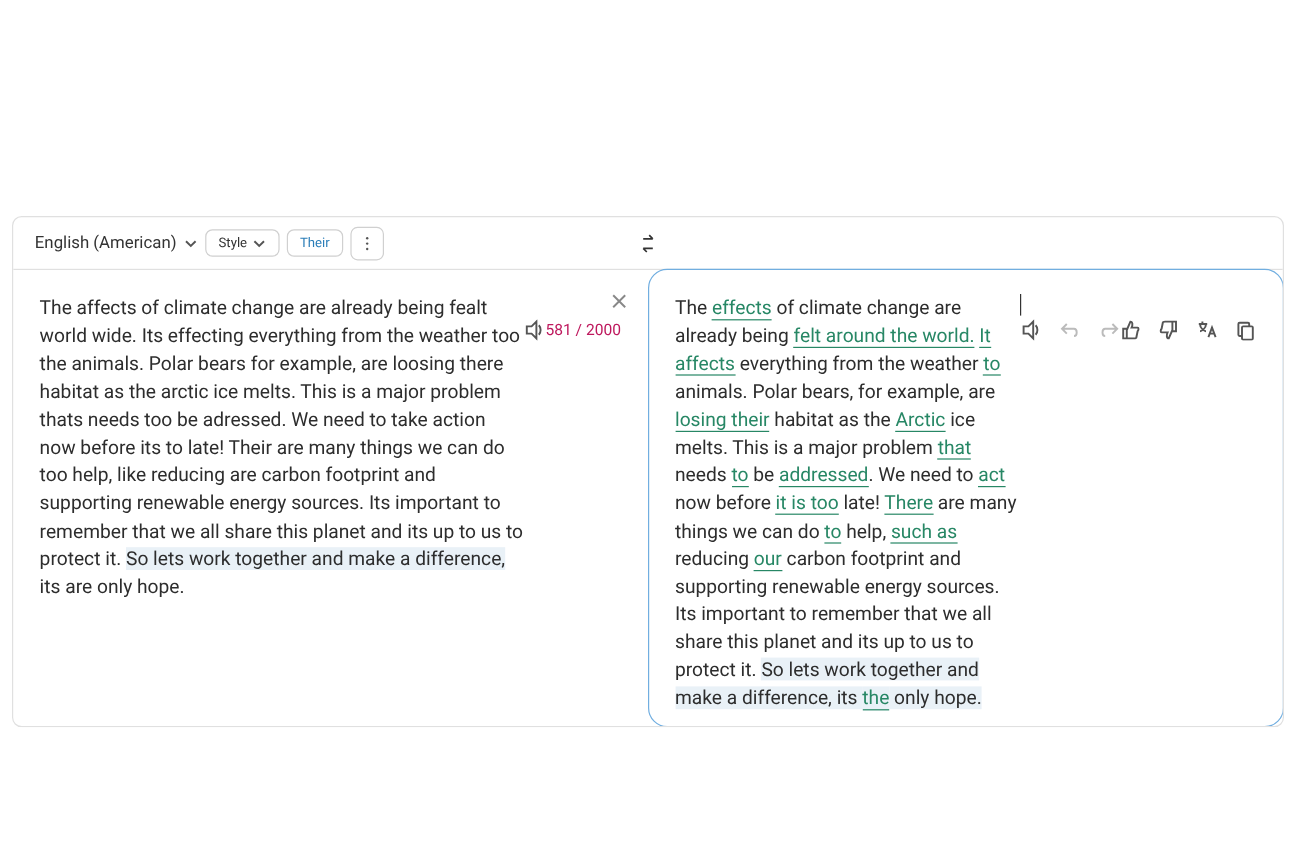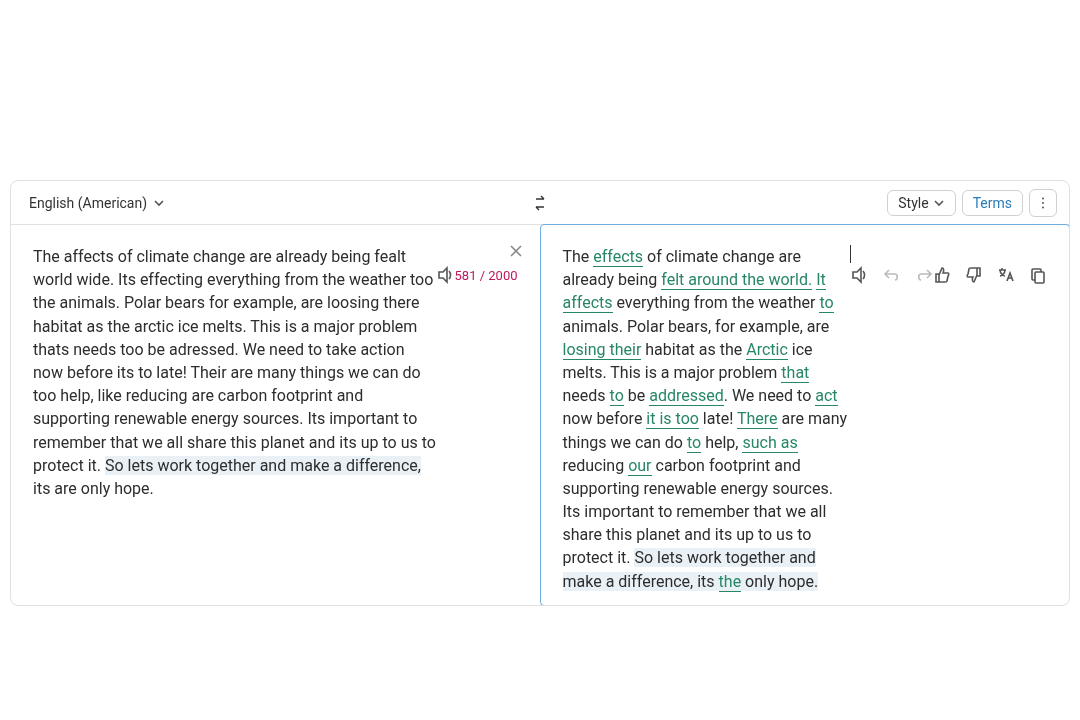--- a/index.html
+++ b/index.html
@@ -13,21 +13,20 @@
     width: 1060px;
     margin: 180px auto 0;
     border: 1px solid #e0e0e0;
     border-radius: 8px;
     overflow: hidden;
     background: #fff;
   }
   .topbar {
     display: flex;
     align-items: center;
-    justify-content: space-between;
     height: 44px;
     padding: 0 12px;
     border-bottom: 1px solid #e0e0e0;
     position: relative;
   }
   .lang-btn {
     display: flex;
     align-items: center;
     gap: 6px;
     font-size: 14px;
@@ -53,21 +52,21 @@
     align-items: center;
     gap: 6px;
   }
   .pill-btn {
     display: flex;
     align-items: center;
     gap: 4px;
     border: 1px solid #d0d0d0;
     border-radius: 6px;
     padding: 4px 10px;
-    font-size: 14px;
+    font-size: 11px;
     color: #333;
     cursor: pointer;
     background: #fff;
   }
   .pill-btn.link { color: #2a7db8; }
   .icon-btn {
     width: 28px; height: 28px;
     display: flex; align-items: center; justify-content: center;
     border: 1px solid #d0d0d0;
     border-radius: 6px;
@@ -81,21 +80,21 @@
   .pane {
     flex: 1;
     position: relative;
     padding: 20px 22px 12px 22px;
     min-height: 310px;
     display: flex;
     flex-direction: row;
   }
   .pane-right {
     border: 1px solid #71aee0;
-    border-radius: 4px;
+    border-radius: 16px;
     margin: -1px -1px -1px 0;
   }
   .text-body {
     font-size: 16px;
     line-height: 1.45;
     color: #2d2d2d;
     flex: 1;
   }
   .close-x {
     position: absolute;
@@ -155,21 +154,21 @@
         </svg>
     </div>
     <div class="right-controls">
       <div class="pill-btn">
         <span>Style</span>
         <svg class="chev-down" viewBox="0 0 12 12">
             <polyline points="2,4 6,8 10,4"></polyline>
           </svg>
       </div>
       <div class="pill-btn link">
-        <span>Terms</span>
+        <span>Their</span>
       </div>
       <div class="icon-btn">
         <svg width="14" height="14" viewBox="0 0 14 14">
           <circle cx="7" cy="2.5" r="1" fill="#555" stroke="none"></circle>
           <circle cx="7" cy="7" r="1" fill="#555" stroke="none"></circle>
           <circle cx="7" cy="11.5" r="1" fill="#555" stroke="none"></circle>
         </svg>
       </div>
     </div>
   </div>

